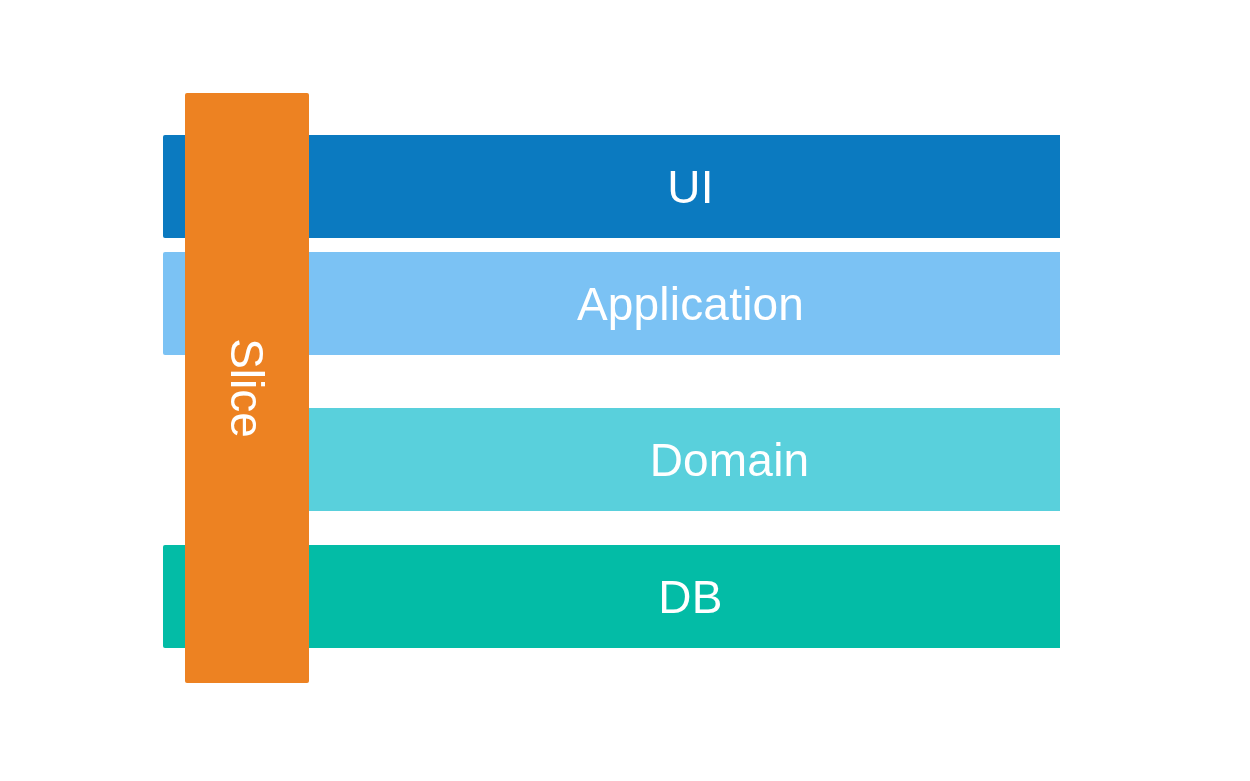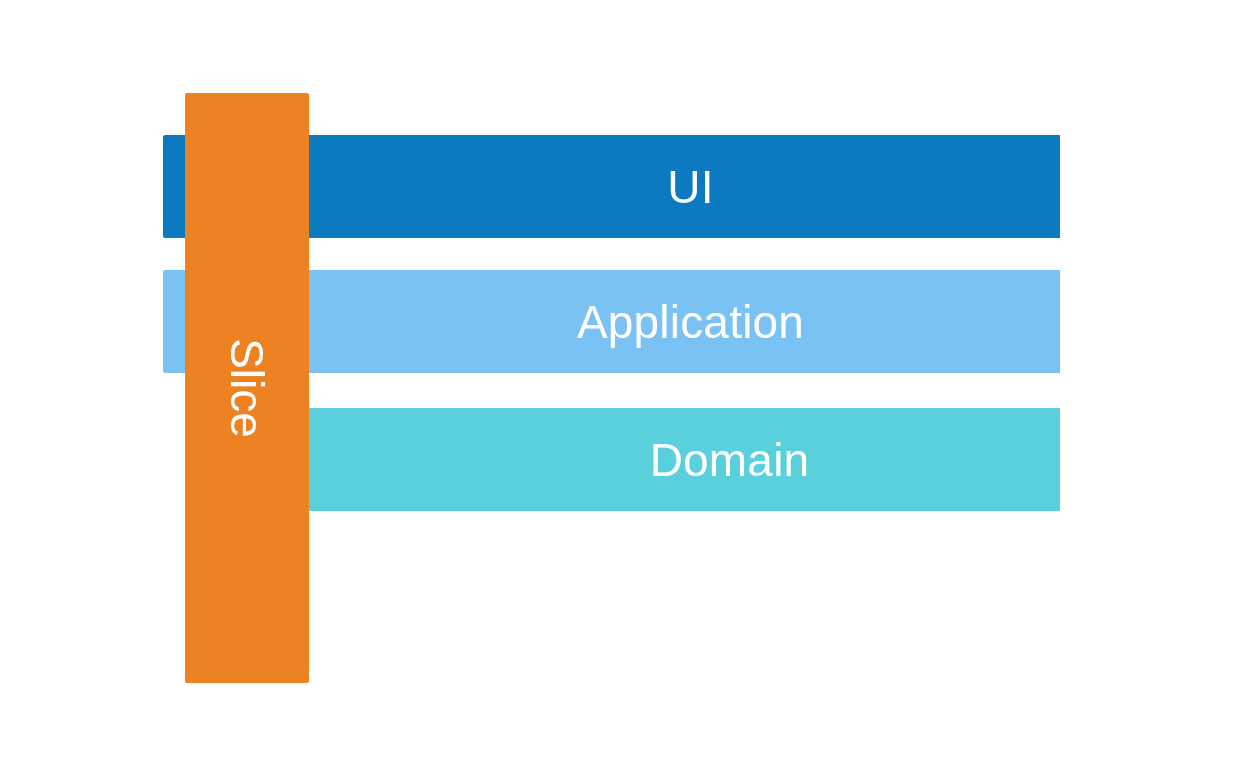--- a/index.html
+++ b/index.html
@@ -24,21 +24,21 @@
   .layer-bar {
     position: absolute;
     left: 163px;
     width: 909px;
     height: 103px;
     border-radius: 2px;
     box-sizing: border-box;
   }
 
   .layer-bar.row-0 { top: 135px; }
-  .layer-bar.row-1 { top: 270px; text-decoration: underline; }
+  .layer-bar.row-1 { top: 252px; text-decoration: underline; }
   .layer-bar.row-2 { top: 408px; }
   .layer-bar.row-3 { top: 545px; }
 
   
   .layer-label {
     position: absolute;
     left: 146px;           
     right: 0;
     top: 0;
     bottom: 0;
@@ -88,18 +88,21 @@
   </div>
 
   <div class="layer-bar row-1" style="background-color: rgb(123, 194, 244);">
     <div class="layer-label">Application</div>
   </div>
 
   <div class="layer-bar row-2" style="background-color: rgb(89, 208, 220); margin-left: 39px;">
     <div class="layer-label">Domain</div>
   </div>
 
+  <div class="layer-bar row-3" style="background-color: rgb(3, 188, 166);">
+    <div class="layer-label">DB</div>
+  </div>
 
   <div id="slice-bar" style="background-color: rgb(237, 130, 34);">
     <span id="slice-label" style="transform: rotate(90deg);">Slice</span>
   </div>
 
 </div>
 
 </body></html>

